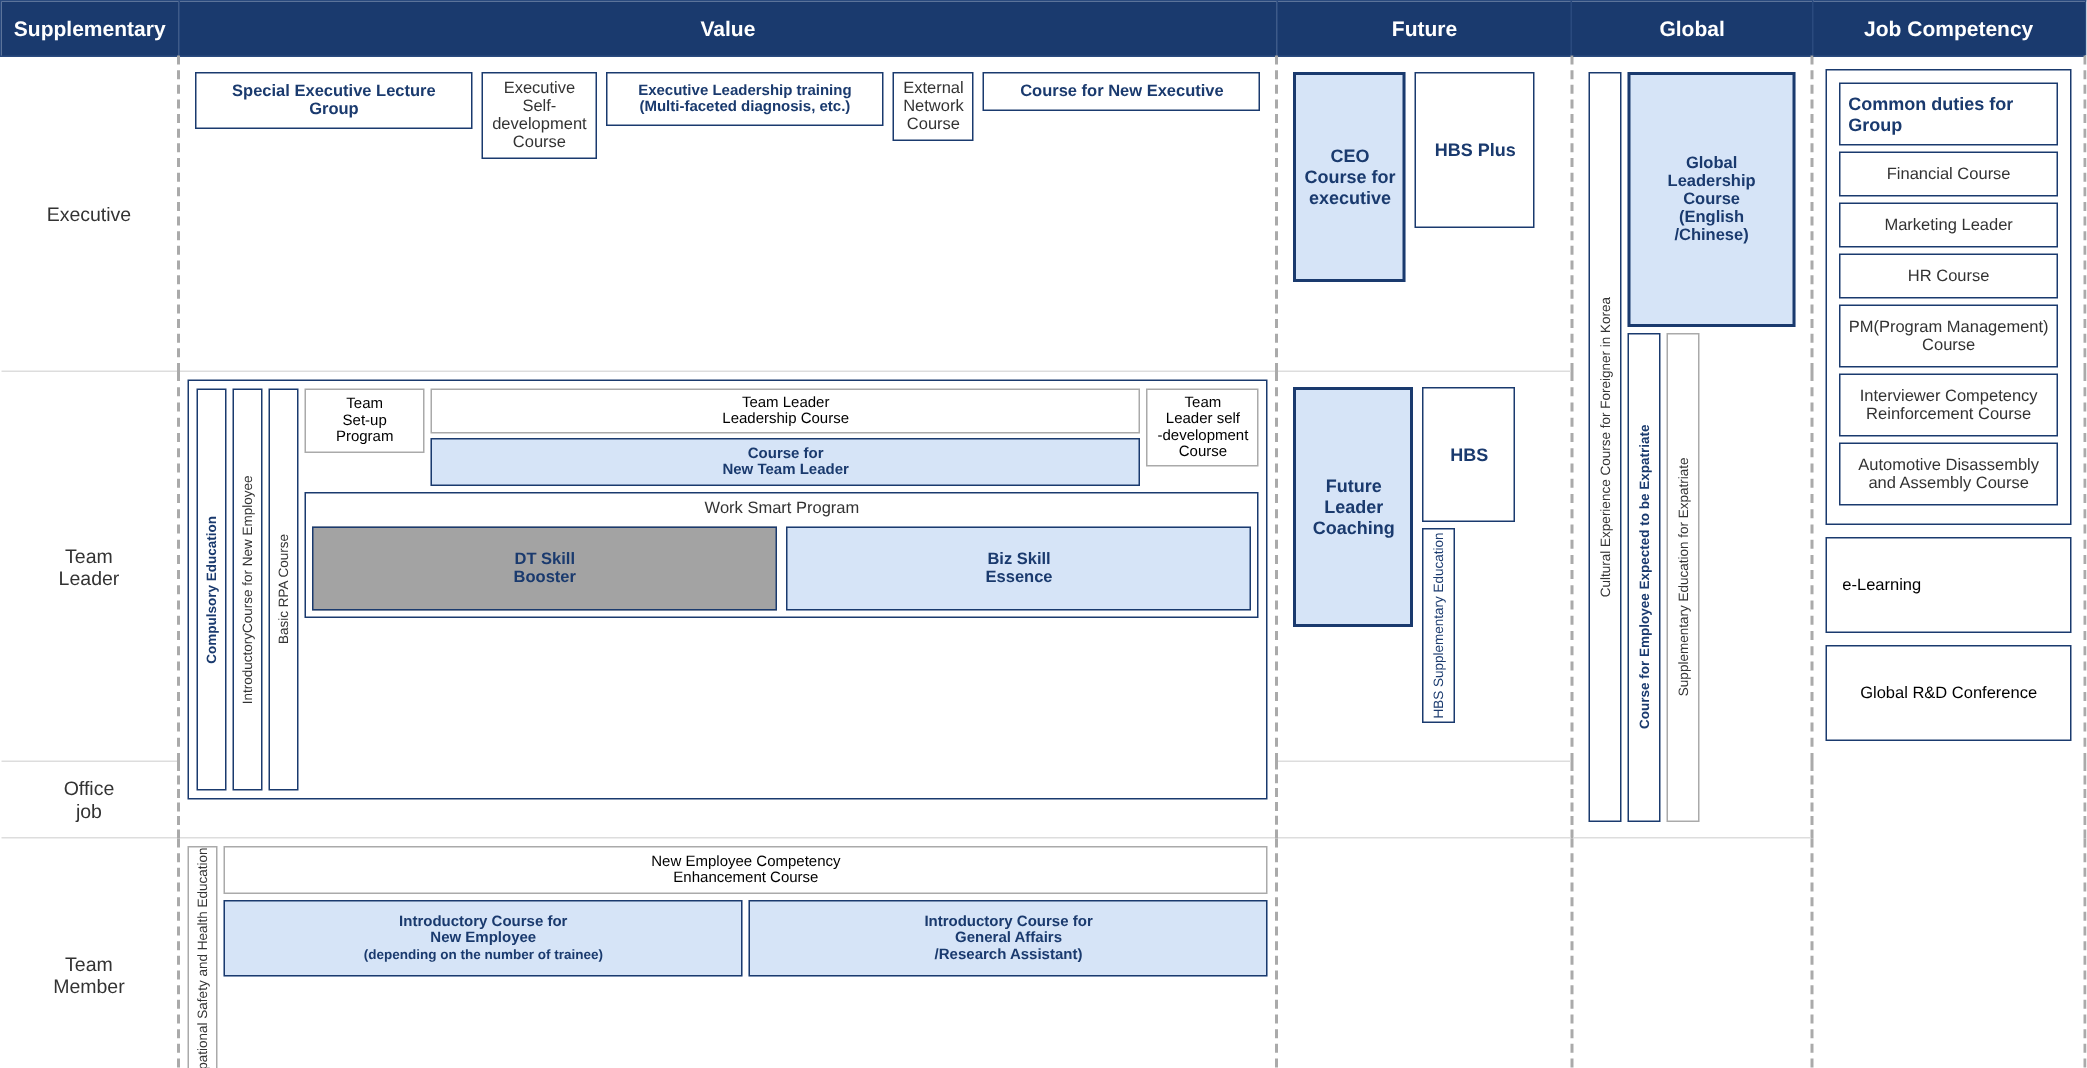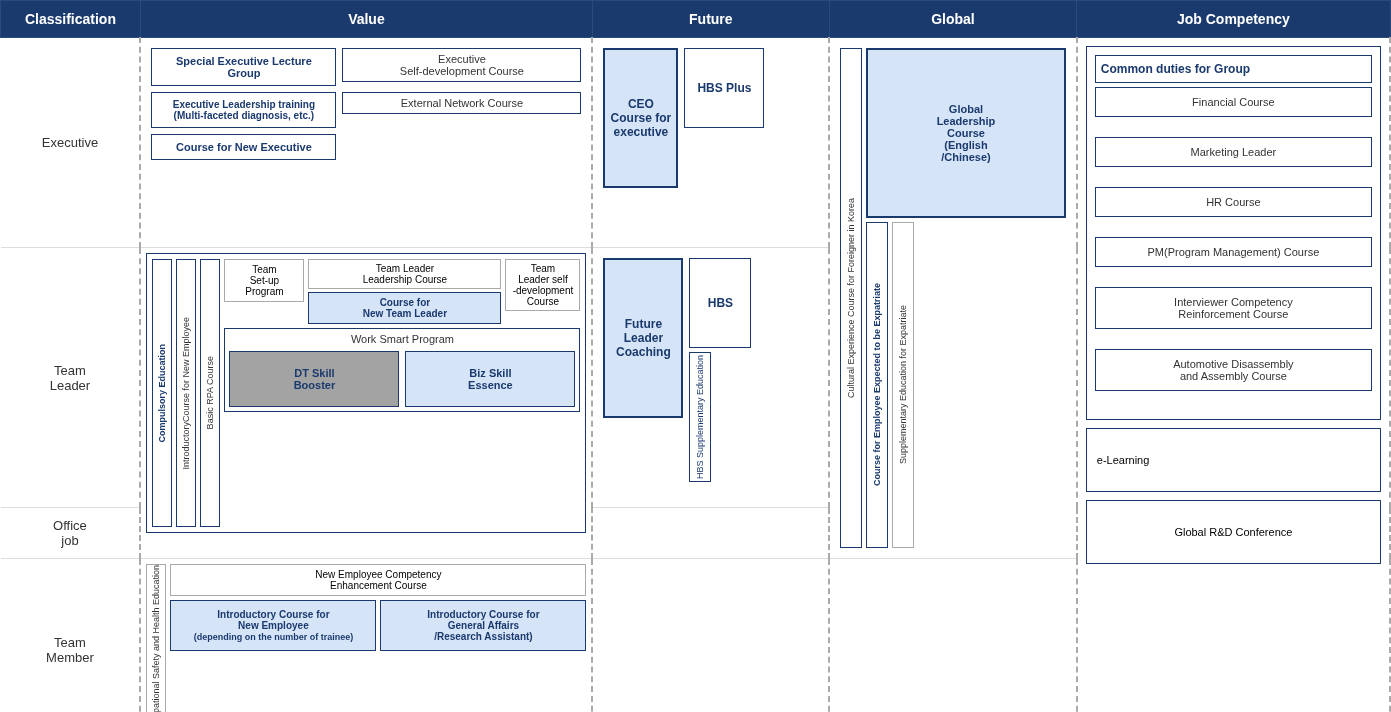--- a/index.html
+++ b/index.html
@@ -101,21 +101,21 @@
       font-size: 12px;
     }
 
     
     .jc-box {
       border: 1px solid #1a3a6e;
       color: #333;
       text-align: center;
       padding: 8px 5px;
       font-size: 11px;
-      margin-bottom: 20px;
+      margin-bottom: 4px;
     }
 
     .jc-box-bold {
       border: 1.5px solid #1a3a6e;
       color: #1a3a6e;
       font-weight: bold;
       text-align: left;
       padding: 6px 5px;
       font-size: 12px;
       margin-bottom: 4px;
@@ -127,32 +127,32 @@
       margin-bottom: 8px;
     }
   </style>
 </head>
 <body>
 
 <table class="main-table" cellspacing="0" cellpadding="0">
 
   <tbody>
       <tr class="header-row">
-    <td class="col-classification">Classification</td>
+    <td class="col-classification">Supplementary</td>
     <td class="col-value">Value</td>
     <td class="col-future">Future</td>
     <td class="col-global">Global</td>
     <td class="col-jobcomp">Job Competency</td>
   </tr>
 
   <tr>
     <td class="class-cell" style="height:210px; border-right: 2px dashed #aaa;">Executive</td>
 
     <td class="content-cell" style="padding:10px;">
-      <div style="display:flex; flex-direction:column; gap:6px;justify-content:flex-end;">
+      <div style="display:flex; flex-direction:row; gap:6px;justify-content:flex-end;">
         <div style="display:flex; gap:6px; align-items:flex-start;">
           <div style="flex:0 0 auto;">
             <div class="box-outline" style="width:185px; padding:6px;">Special Executive Lecture Group</div>
           </div>
           <div style="flex:1; display:flex; flex-direction:column; gap:4px;">
             <div class="box-outline-thin">Executive<br>Self-development Course</div>
           </div>
         </div>
         <div style="display:flex; gap:6px; align-items:flex-start;">
           <div style="flex:0 0 auto;">
@@ -164,21 +164,21 @@
         </div>
         <div>
           <div class="box-outline" style="width:185px; padding:6px;">Course for New Executive</div>
         </div>
       </div>
     </td>
 
     <td class="content-cell" style="padding:10px;">
       <div style="display:flex; gap:6px; height:100%;">
         <div class="future-blue-box" style="width:75px; height:140px; display:flex; align-items:center; justify-content:center;">CEO<br>Course for<br>executive</div>
-        <div class="box-outline" style="width:80px; height:80px; display:flex; align-items:center; justify-content:center; font-size:12px;">HBS Plus</div>
+        <div class="box-outline" style="width:80px; height:104px; display:flex; align-items:center; justify-content:center; font-size:12px;">HBS Plus</div>
       </div>
     </td>
 
     <td class="content-cell" style="padding:10px;" rowspan="3">
       <div style="display:flex; gap:4px; height:100%;">
 
         <div style="border:1px solid #1a3a6e; width:22px; display:flex; align-items:center; justify-content:center; min-height:500px;">
           <span class="vertical-text" style="font-size:9px; color:#333;">Cultural Experience Course for Foreigner in Korea</span>
         </div>
 

